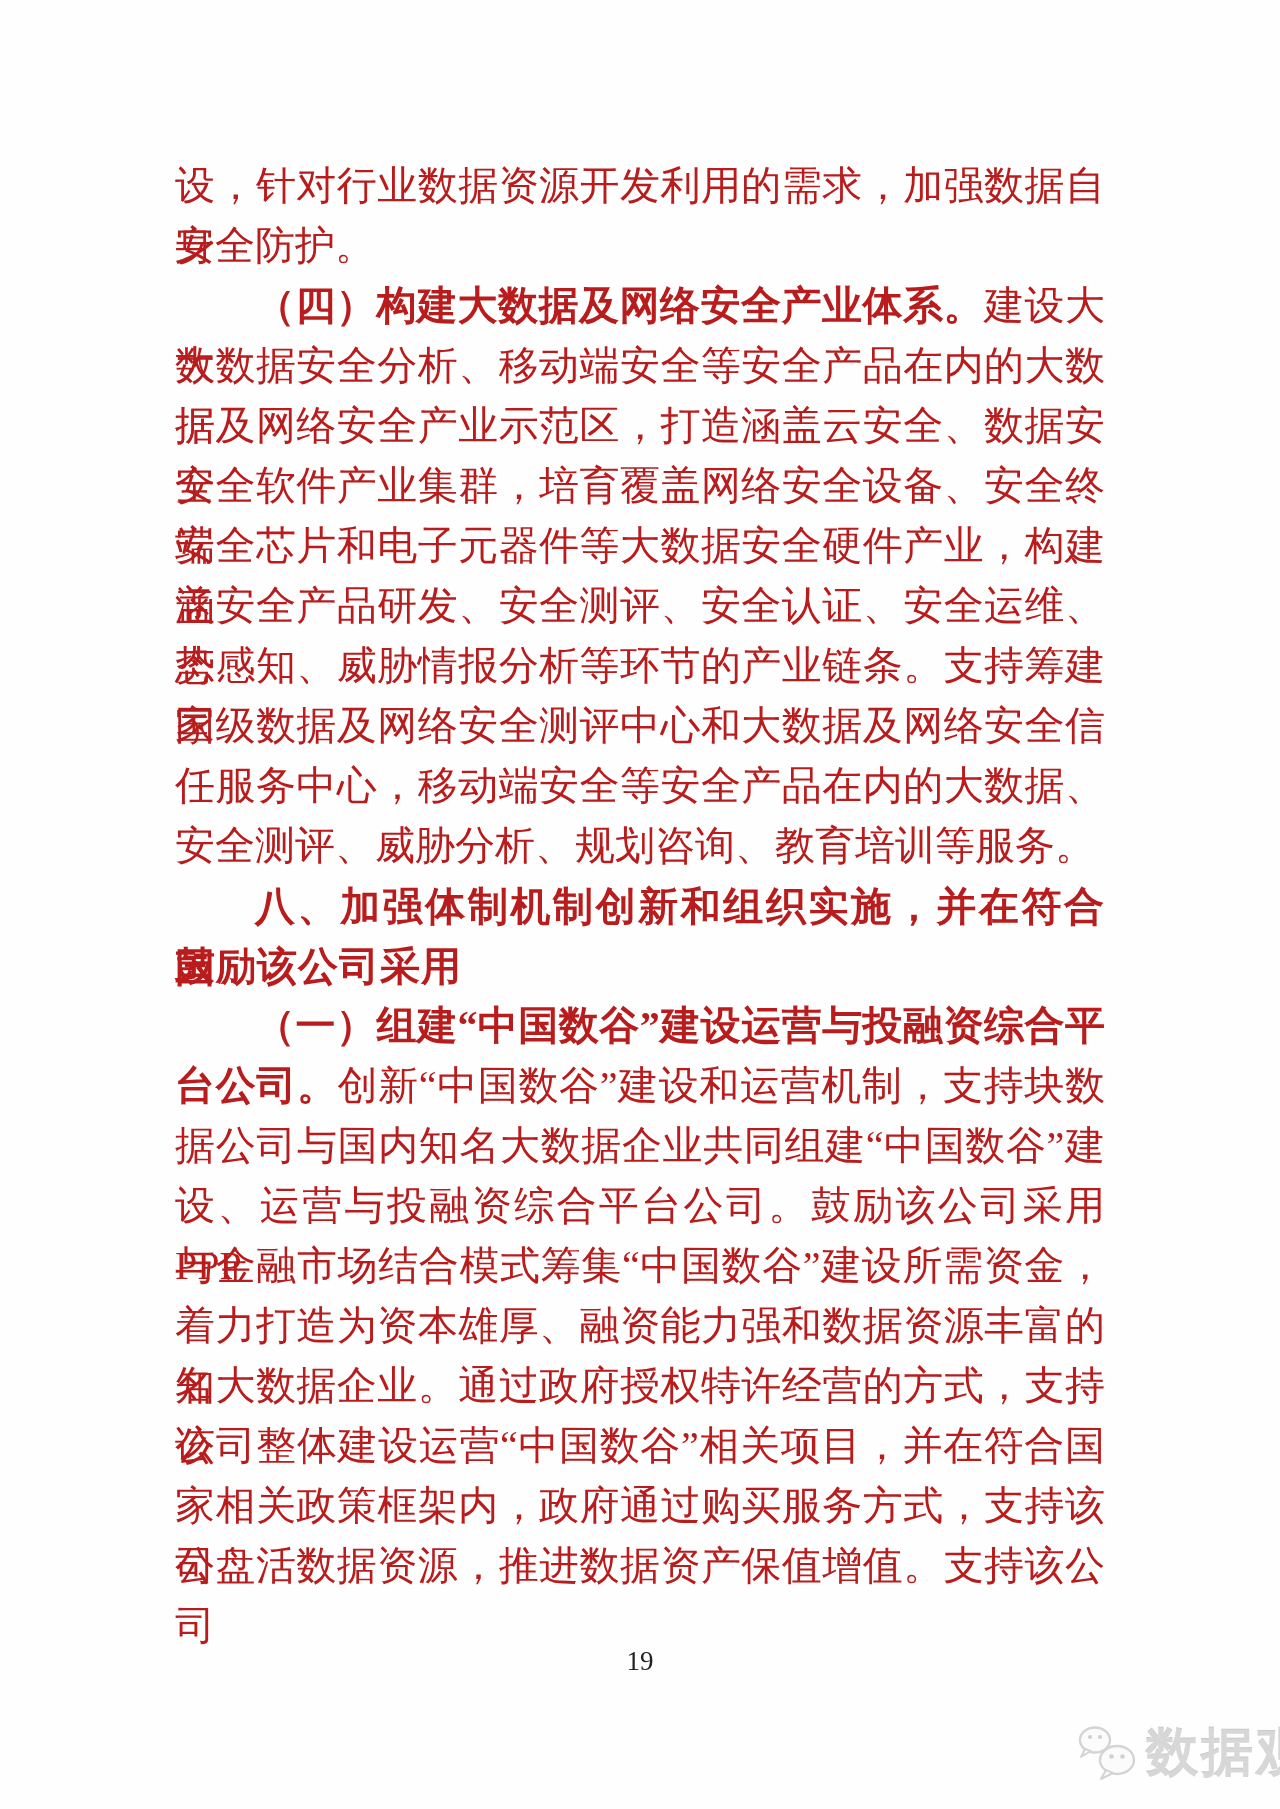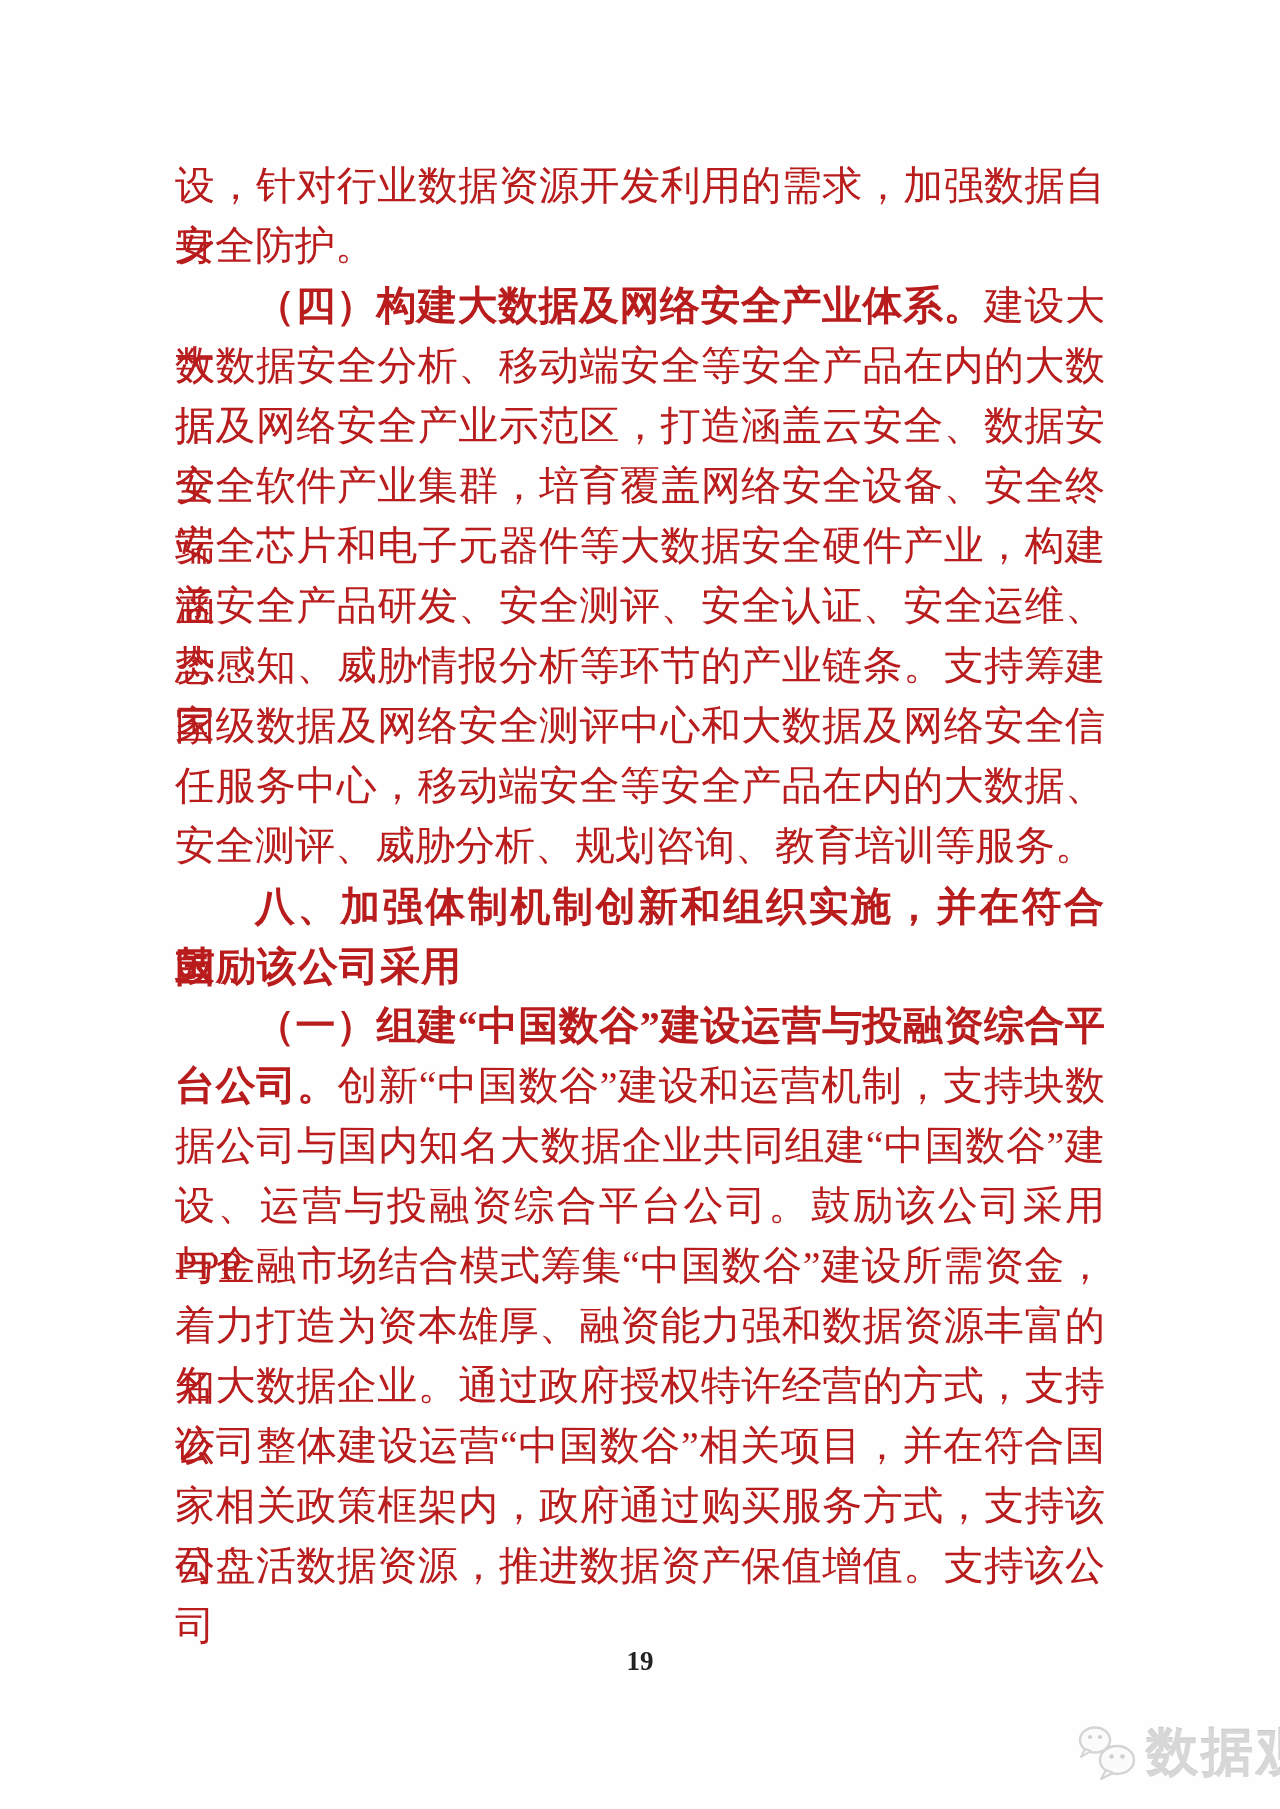--- a/index.html
+++ b/index.html
@@ -55,21 +55,20 @@
   }
   .page-number {
     position: absolute;
     left: 0;
     right: 0;
     top: 1646px;
     text-align: center;
     font-size: 27px;
     color: #222222;
     font-family: "Liberation Serif", "DejaVu Serif", serif;
-    font-weight: bold;
   }
   .watermark {
     position: absolute;
     left: 1076px;
     top: 1718px;
     display: flex;
     align-items: center;
     gap: 8px;
   }
   .watermark-icon {

